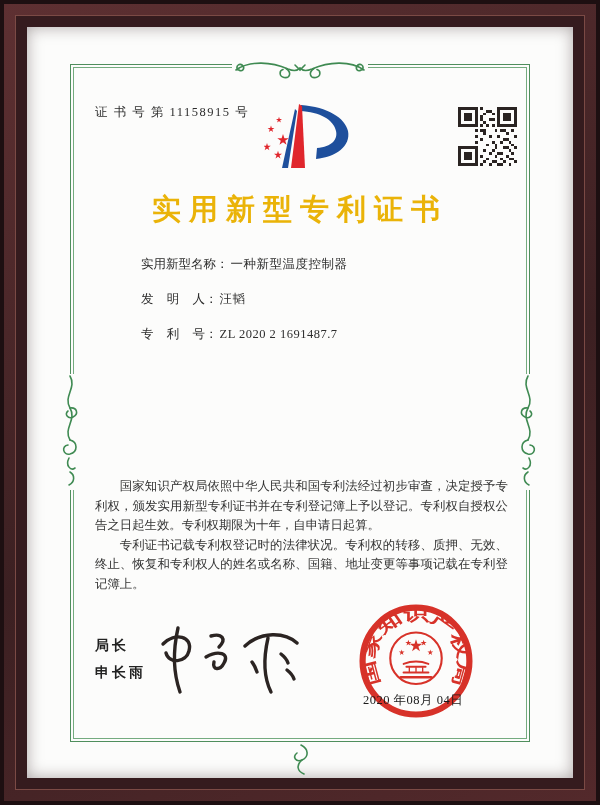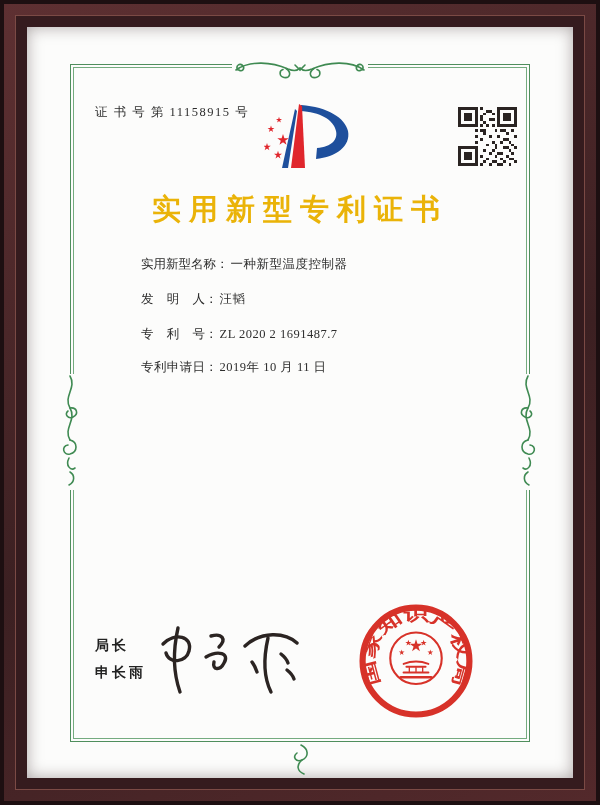--- a/index.html
+++ b/index.html
@@ -118,24 +118,25 @@
 
     <div class="abs frow" style="top:256px">
       <span class="flabel">实用新型名称</span><span class="colon">：</span><span class="fvalue">一种新型温度控制器</span>
     </div>
     <div class="abs frow" style="top:291px">
       <span class="flabel">发明人</span><span class="colon">：</span><span class="fvalue">汪韬</span>
     </div>
     <div class="abs frow" style="top:326px">
       <span class="flabel">专利号</span><span class="colon">：</span><span class="fvalue">ZL 2020 2 1691487.7</span>
     </div>
-    <div class="abs frow" style="top:359px">
-      <span class="flabel">专利申请日</span><span class="colon">：</span><span class="fvalue">2019年 10 月 11 日</span>
+
+    <div class="abs paras">
+      <p>国家知识产权局依照中华人民共和国专利法经过初步审查，决定授予专利权，颁发实用新型专利证书并在专利登记簿上予以登记。专利权自授权公告之日起生效。专利权期限为十年，自申请日起算。</p>
+      <p>专利证书记载专利权登记时的法律状况。专利权的转移、质押、无效、终止、恢复和专利权人的姓名或名称、国籍、地址变更等事项记载在专利登记簿上。</p>
     </div>
-
 
     <div class="abs director" style="top:637px">局长</div>
     <div class="abs director" style="top:664px">申长雨</div>
 
     <svg class="abs" style="left:148px;top:620px" width="152" height="80" viewBox="0 0 152 80">
       <g fill="none" stroke="#2b2422" stroke-width="3.4" stroke-linecap="round">
         <path d="M30,8 C25,30 25,52 32,72"></path>
         <path d="M15,24 C27,12 45,16 41,31 C38,43 21,44 18,33"></path>
         <path d="M63,16 C74,13 79,19 71,27"></path>
         <path d="M58,37 C70,30 82,33 76,43 C72,51 64,50 66,42"></path>
@@ -165,15 +166,16 @@
       <g fill="none" stroke="#d6281e" stroke-linecap="round">
         <circle cx="65" cy="60" r="27" stroke-width="2.2"></circle>
         <path d="M52,66 Q65,61 78,66" stroke-width="2"></path>
         <path d="M55,69 h20" stroke-width="2.2"></path>
         <path d="M58,70 v4 M65,70 v4 M72,70 v4" stroke-width="1.4"></path>
         <path d="M52,75 h26" stroke-width="2.2"></path>
         <path d="M49,80 h32" stroke-width="2.6"></path>
       </g>
     </svg>
 
+    <div class="abs sealdate">2020 年08月 04日</div>
 
   </div>
 </div>
 
 </body></html>

